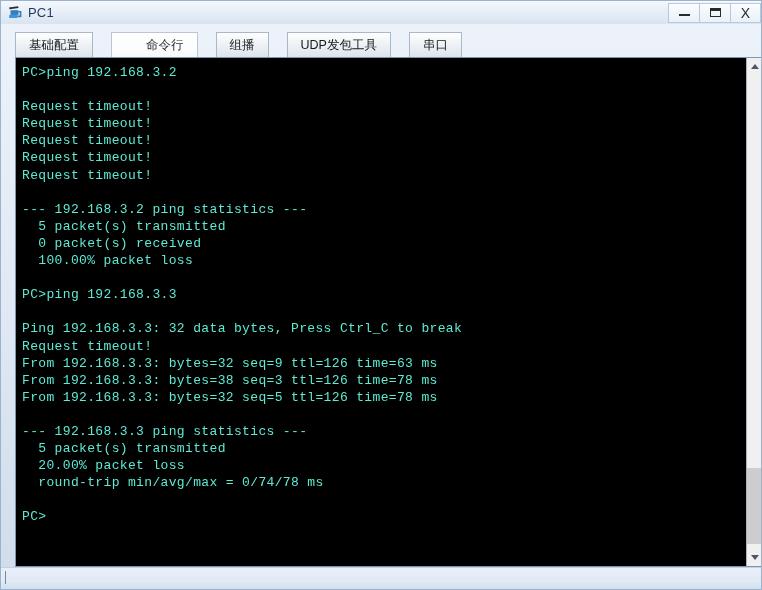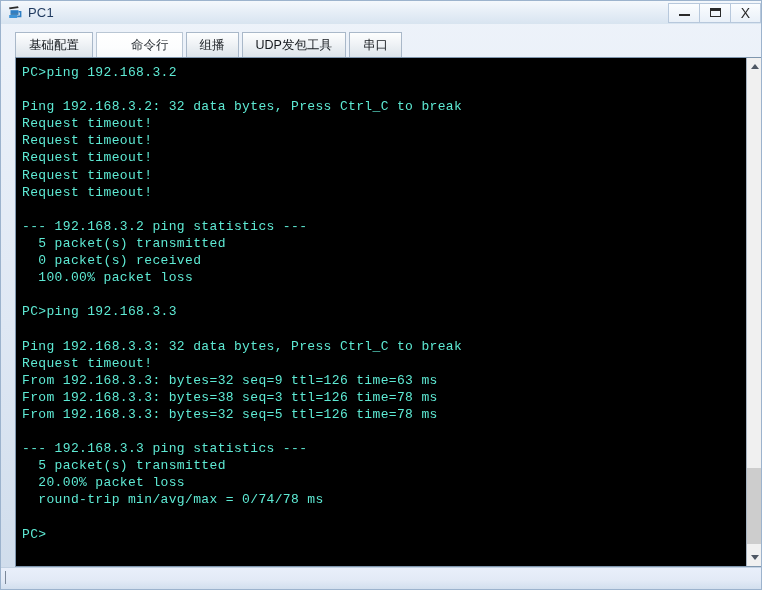--- a/index.html
+++ b/index.html
@@ -109,21 +109,21 @@
     box-sizing: border-box;
     padding: 0 13px;
     display: flex;
     align-items: center;
     justify-content: center;
     font-size: 12.5px;
     color: #14181d;
     border: 1px solid #a9b8c9;
     border-bottom: none;
     background: linear-gradient(to bottom, #fdfefe 0%, #f1f4f7 40%, #dde4ea 100%);
-    margin-right: 3px;
+    margin-right: 18px;
     white-space: nowrap;
     font-family: "Liberation Sans", sans-serif;
   }
   .tab.selected {
     background: linear-gradient(to bottom, #ffffff 0%, #fcfdfe 60%, #f6f8fa 100%);
     border-color: #b9c6d4;
     color: #2b3137;
     padding-left: 34px;
   }
 
@@ -255,21 +255,20 @@
       <div class="tab selected">命令行</div>
       <div class="tab">组播</div>
       <div class="tab">UDP发包工具</div>
       <div class="tab">串口</div>
     </div>
 
   <div class="terminal-wrap">
     <div class="terminal" id="terminal" style="color: rgb(216, 216, 216); background: rgb(0, 0, 0);">
         <div class="term-line">PC&gt;ping 192.168.3.2</div>
         <div class="term-line">&nbsp;</div>
-        <div class="term-line">Ping 192.168.3.2: 32 data bytes, Press Ctrl_C to break</div>
         <div class="term-line">Request timeout!</div>
         <div class="term-line">Request timeout!</div>
         <div class="term-line">Request timeout!</div>
         <div class="term-line">Request timeout!</div>
         <div class="term-line">Request timeout!</div>
         <div class="term-line">&nbsp;</div>
         <div class="term-line">--- 192.168.3.2 ping statistics ---</div>
         <div class="term-line">  5 packet(s) transmitted</div>
         <div class="term-line">  0 packet(s) received</div>
         <div class="term-line">  100.00% packet loss</div>

